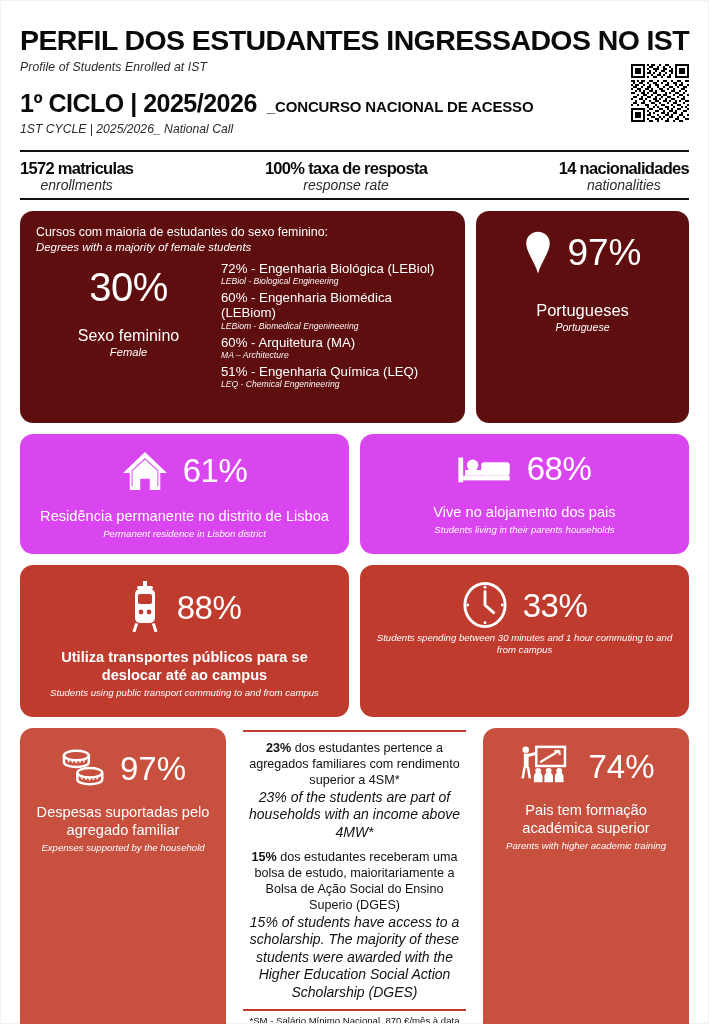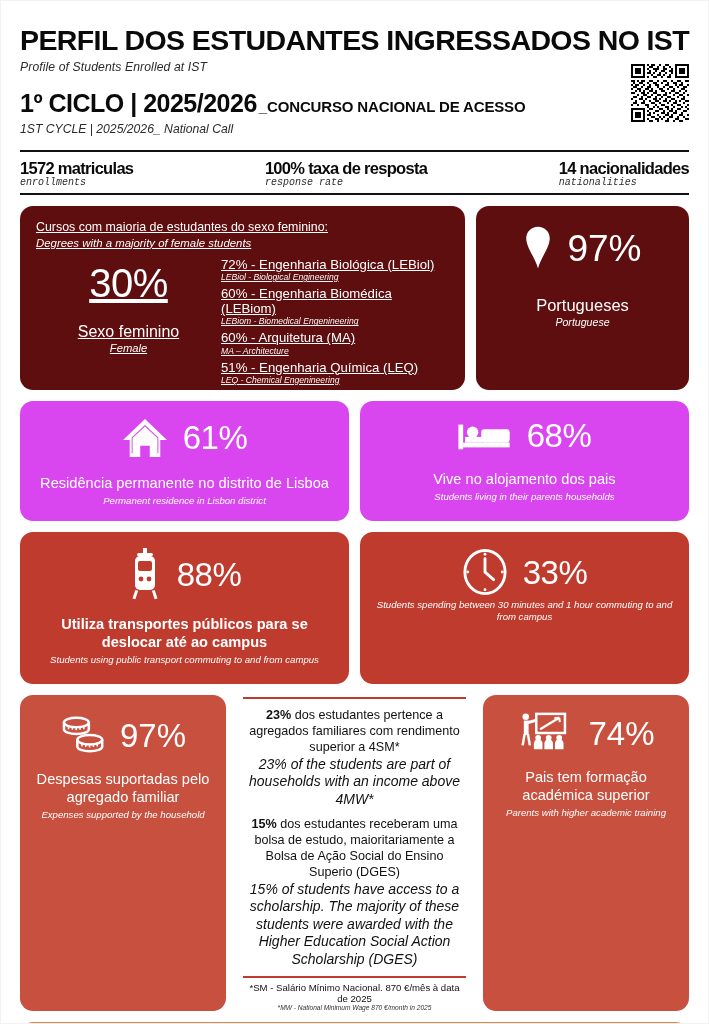--- a/index.html
+++ b/index.html
@@ -26,21 +26,21 @@
   header { padding-top: 26px; position: relative; }
   .title {
     font-weight: 700; font-size: 28.5px; letter-spacing: -0.6px;
     color: #0a0a0a; line-height: 1; font-stretch: condensed;
     white-space: nowrap;
   }
   .subtitle {
     font-style: italic; font-size: 12.2px; color: #2b2b2b;
     margin-top: 5px; letter-spacing: 0.1px;
   }
-  .cycle-row { margin-top: 17px; display: flex; align-items: baseline; }
+  .cycle-row { margin-top: 17px; display: flex; align-items: baseline; gap: 8px; }
   .cycle {
     font-weight: 700; font-size: 25px; color: #0a0a0a;
     letter-spacing: -0.5px; line-height: 1;
   }
   .cycle-tag {
     font-weight: 700; font-size: 15px; color: #0a0a0a;
     margin-left: 2px; letter-spacing: -0.15px;
   }
   .cycle-en {
     font-style: italic; font-size: 12.2px; color: #2b2b2b;
@@ -60,39 +60,39 @@
     display: flex; justify-content: space-between; align-items: flex-start;
   }
   .kpi { line-height: 1.05; }
   .kpi:nth-child(2) { text-align: center; }
   .kpi:nth-child(3) { text-align: right; }
   .kpi-main {
     font-weight: 700; font-size: 16.5px; color: #0a0a0a;
     letter-spacing: -0.7px; white-space: nowrap;
   }
   .kpi-sub {
-    font-style: italic; font-size: 10px; color: #2b2b2b;
-    text-align: left; margin-top: 1px; font-family: Liberation Mono, monospace;
+    font-style: italic; font-size: 14px; color: #2b2b2b;
+    text-align: center; margin-top: 1px;
   }
 
   
   .card {
     border-radius: 13px; color: #fff; position: relative;
   }
   .c-dark   { background: #5E0E0E; }
   .c-mid    { background: #d946ef; }
   .c-bright { background: #BE3B2E; }
   .c-soft   { background: #C8503F; }
   .c-orange { background: #E5834C; }
 
   .row { display: flex; gap: 11px; }
 
   
   .row1 { margin-top: 11px; }
-  .female-card { flex: 0 0 445px; padding: 14px 16px 1px; text-decoration: underline; }
+  .female-card { flex: 0 0 445px; padding: 14px 16px 30px; }
   .fc-head { font-size: 12.4px; line-height: 1.25; }
   .fc-head-en { font-style: italic; font-size: 11.4px; margin-top: 1px; }
   .fc-body { display: flex; margin-top: 6px; }
   .fc-left { flex: 0 0 185px; text-align: center; padding-top: 8px; }
   .fc-pct { font-size: 40px; font-weight: 300; line-height: 1; letter-spacing: -0.5px; }
   .fc-lbl { font-size: 16px; margin-top: 20px; }
   .fc-lbl-en { font-style: italic; font-size: 11.2px; margin-top: 1px; }
   .fc-right { flex: 1; padding-top: 2px; }
   .deg { margin-bottom: 4px; }
   .deg-pt { font-size: 13.2px; line-height: 1.15; }

